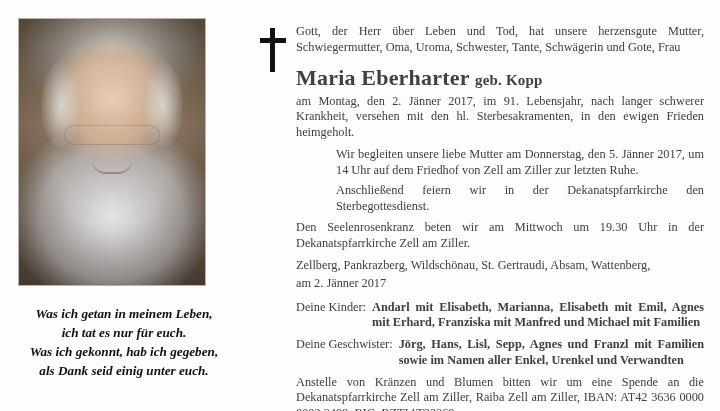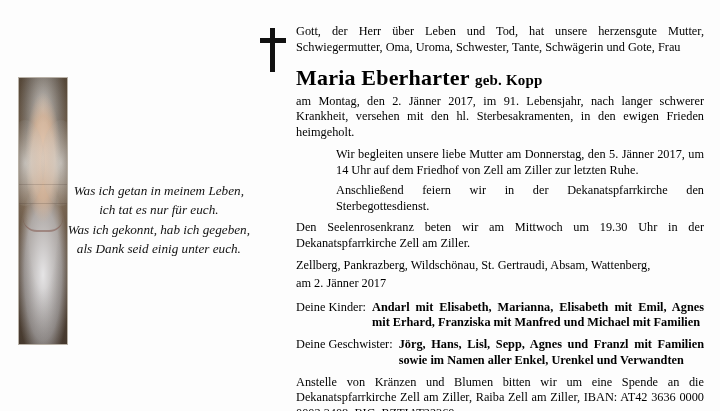--- a/index.html
+++ b/index.html
@@ -22,22 +22,24 @@
     display: flex;
     box-sizing: border-box;
     padding: 10px 12px 8px 18px;
   }
 
   
   .left-col {
     width: 232px;
     flex: 0 0 232px;
     display: flex;
-    align-items: center;
+    flex-direction: column;
+    align-items: flex-start;
     padding-top: 8px;
+    font-weight: bold;
   }
   .portrait-frame {
     width: 188px;
     height: 268px;
     border: 1px solid #b9b2a8;
     box-sizing: border-box;
     overflow: hidden;
     position: relative;
     background: #6d6154;
   }
@@ -132,21 +134,21 @@
   }
 
   
   .text-col {
     flex: 1 1 auto;
     padding-top: 14px;
     padding-right: 4px;
     font-size: 12.3px;
     line-height: 1.28;
     text-align: justify;
-    color: #000000;
+    color: #404040;
   }
   .intro {
     margin: 0 0 9px 0;
   }
   .name-line {
     text-align: left;
     font-size: 22px;
     font-weight: bold;
     letter-spacing: 0.2px;
     margin: 2px 0 1px 0;

